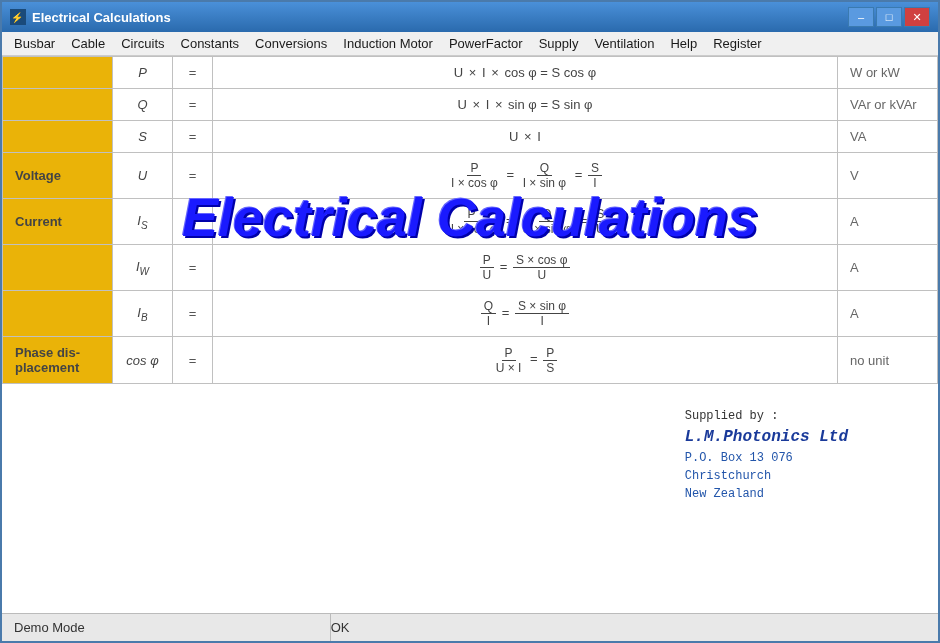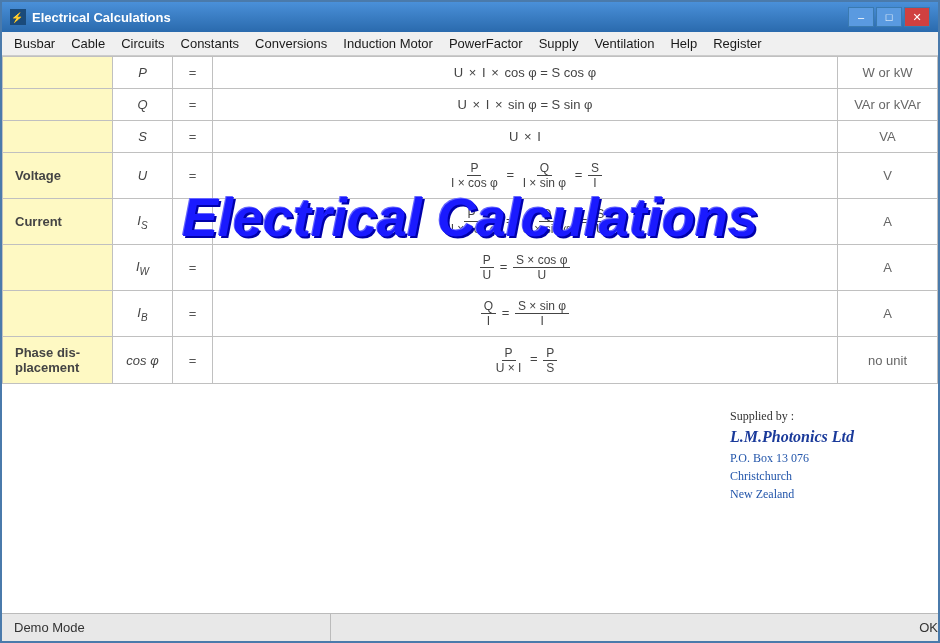--- a/index.html
+++ b/index.html
@@ -110,41 +110,41 @@
 
     .formula-table td {
       border: 1px solid #c0c0c0;
       padding: 8px 12px;
       vertical-align: middle;
     }
 
     .formula-table .row-label {
       width: 110px;
       font-weight: bold;
-      background: #fef9c3;
+      background: #eab308;
     }
 
     .formula-table .symbol-col {
       width: 60px;
       text-align: center;
     }
 
     .formula-table .eq-col {
       width: 40px;
       text-align: center;
       color: #555;
     }
 
     .formula-table .formula-col {
       text-align: center;
     }
 
     .formula-table .unit-col {
       width: 100px;
-      text-align: center;
+      text-align: left;
       color: #666;
     }
 
     
     .watermark-title {
       position: absolute;
       top: 130px;
       left: 50%;
       transform: translateX(-50%);
       font-size: 54px;
@@ -155,24 +155,24 @@
       white-space: nowrap;
       pointer-events: none;
       z-index: 10;
       font-family: Arial, sans-serif;
     }
 
     
     .supplier-info {
       position: absolute;
       bottom: 110px;
-      right: 84px;
+      right: 90px;
       font-size: 12px;
       color: #2255aa;
-      font-family: Liberation Serif, serif;
+      font-family: Liberation Mono, monospace;
       z-index: 20;
       line-height: 1.5;
       margin-top: 19px;
     }
 
     .supplier-info .supplied-by {
       color: #333;
     }
 
     .supplier-info .company {
@@ -198,21 +198,21 @@
       font-size: 13px;
       color: #333;
       border-right: 1px solid #bbb;
       height: 100%;
       display: flex;
       align-items: center;
     }
 
     .status-ok {
       flex: 2;
-      text-align: right;
+      text-align: left;
       font-size: 13px;
       color: #333;
     }
 
     
     sub { font-size: 10px; }
     .frac {
       display: inline-flex;
       flex-direction: column;
       align-items: center;

